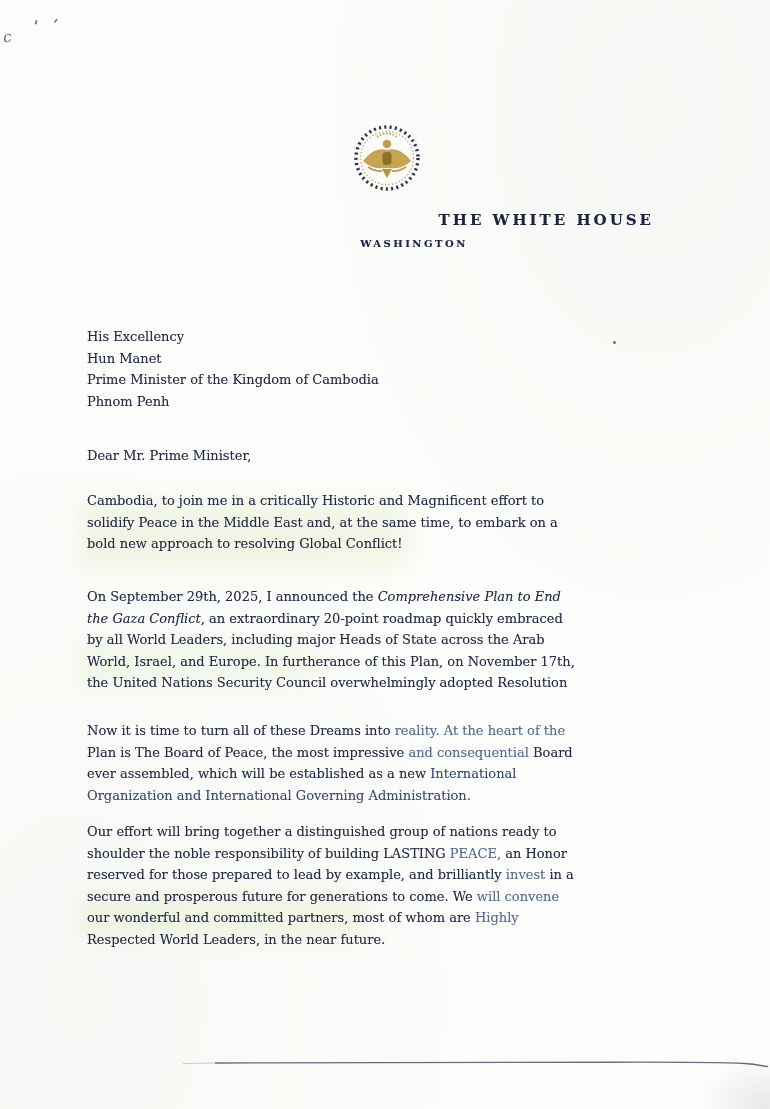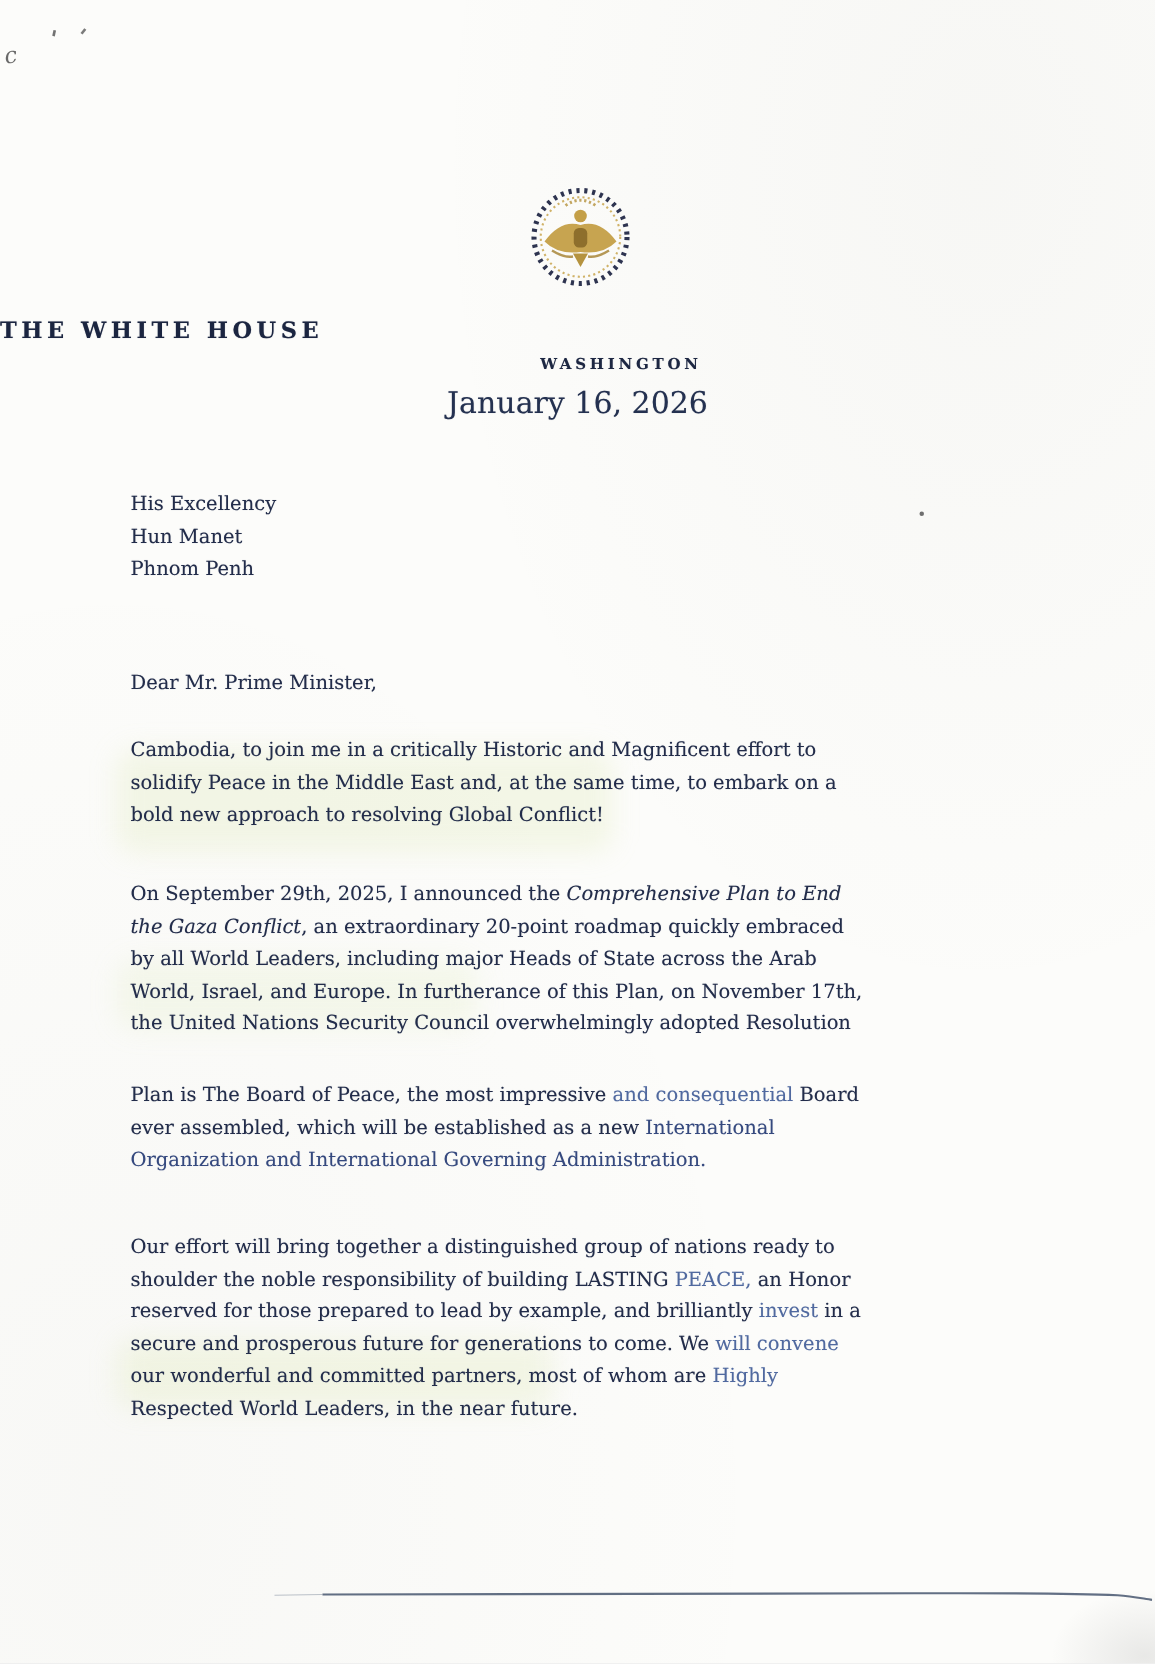--- a/index.html
+++ b/index.html
@@ -25,21 +25,21 @@
   .tint1{left:78px;top:500px;width:330px;height:68px;background:rgba(208,224,152,0.20);}
   .tint2{left:78px;top:640px;width:240px;height:46px;background:rgba(208,224,152,0.14);}
   .tint3{left:78px;top:893px;width:290px;height:46px;background:rgba(208,224,152,0.20);}
   .corner-smudge{position:absolute;right:0;bottom:0;width:70px;height:50px;
     background:radial-gradient(ellipse at 90% 90%, rgba(90,90,90,0.12), transparent 70%);}
   .scan-line{position:absolute;left:0;top:1048px;width:770px;height:30px;}
 
   
   .seal{position:absolute;left:350px;top:123px;width:74px;height:72px;}
   .lh-org{
-    position:absolute;left:0;top:211px;width:654px;text-align:left;
+    position:absolute;left:0;top:211px;width:654px;text-align:right;
     font-size:15px;font-weight:bold;letter-spacing:3px;color:#1b2540;
     text-shadow:0 0 .6px rgba(27,37,64,.45);
   }
   .lh-city{
     position:absolute;left:0;top:238px;width:770px;text-align:center;
     font-size:10px;font-weight:bold;letter-spacing:2.5px;color:#1d2742;
     text-shadow:0 0 .5px rgba(27,37,64,.4);
     margin-left:29px;
   }
   .lh-date{
@@ -86,45 +86,46 @@
     <path d="M27 14 q10 -7 20 0" fill="none" stroke="#b5923c" stroke-width="2" stroke-dasharray="1.5,1.8" opacity="0.8"></path>
     <path d="M13 38 q11 -15 24 -11 q13 -4 24 11 q-9 9 -24 7 q-15 2 -24 -7 z" fill="#c49f47" opacity="0.95"></path>
     <circle cx="37" cy="21" r="4.2" fill="#c49f47"></circle>
     <rect x="32.5" y="29" width="9" height="13" rx="3.5" fill="#8e6f2c"></rect>
     <path d="M32 46 l5 9 l5 -9 z" fill="#b5933f"></path>
     <path d="M18 44 q8 5 14 4 M56 44 q-8 5 -14 4" fill="none" stroke="#a8863a" stroke-width="1.6" opacity="0.85"></path>
   </svg>
 
   <div class="lh-org">THE WHITE HOUSE</div>
   <div class="lh-city">WASHINGTON</div>
-  <div class="lh-date">January 16, 2026</div>
 
   <div class="stray-dot"></div>
 
   <div class="txt recipient">
     <div>His Excellency</div>
     <div>Hun Manet</div>
+    <div>Prime Minister of the Kingdom of Cambodia</div>
     <div>Phnom Penh</div>
   </div>
 
   <div class="txt salutation">Dear Mr. Prime Minister,</div>
 
   <div class="txt para p0">
       <div class="bline"><span>Cambodia, to join me in a critically Historic and Magnificent effort to</span></div>
       <div class="bline"><span>solidify Peace in the Middle East and, at the same time, to embark on a</span></div>
       <div class="bline"><span>bold new approach to resolving Global Conflict!</span></div>
     </div>
   <div class="txt para p1">
       <div class="bline"><span>On September 29th, 2025, I announced the </span><span class="italic">Comprehensive Plan to End</span></div>
       <div class="bline"><span class="italic">the Gaza Conflict</span><span>, an extraordinary 20-point roadmap quickly embraced</span></div>
       <div class="bline"><span>by all World Leaders, including major Heads of State across the Arab</span></div>
       <div class="bline"><span>World, Israel, and Europe. In furtherance of this Plan, on November 17th,</span></div>
       <div class="bline"><span>the United Nations Security Council overwhelmingly adopted Resolution</span></div>
     </div>
   <div class="txt para p2">
+      <div class="bline"><span>Now it is time to turn all of these Dreams into </span><span class="fade">reality. At the heart of the</span></div>
       <div class="bline"><span>Plan is The Board of Peace, the most impressive </span><span class="fade">and consequential</span><span> Board</span></div>
       <div class="bline"><span>ever assembled, which will be established as a new </span><span class="medium">International</span></div>
       <div class="bline"><span class="medium">Organization and International Governing Administration.</span></div>
     </div>
   <div class="txt para p3">
       <div class="bline"><span>Our effort will bring together a distinguished group of nations ready to</span></div>
       <div class="bline"><span>shoulder the noble responsibility of building LASTING </span><span class="fade">PEACE,</span><span> an Honor</span></div>
       <div class="bline"><span>reserved for those prepared to lead by example, and brilliantly </span><span class="fade">invest</span><span> in a</span></div>
       <div class="bline"><span>secure and prosperous future for generations to come. We </span><span class="fade">will convene</span></div>
       <div class="bline"><span>our wonderful and committed partners, most of whom are </span><span class="fade">Highly</span></div>

